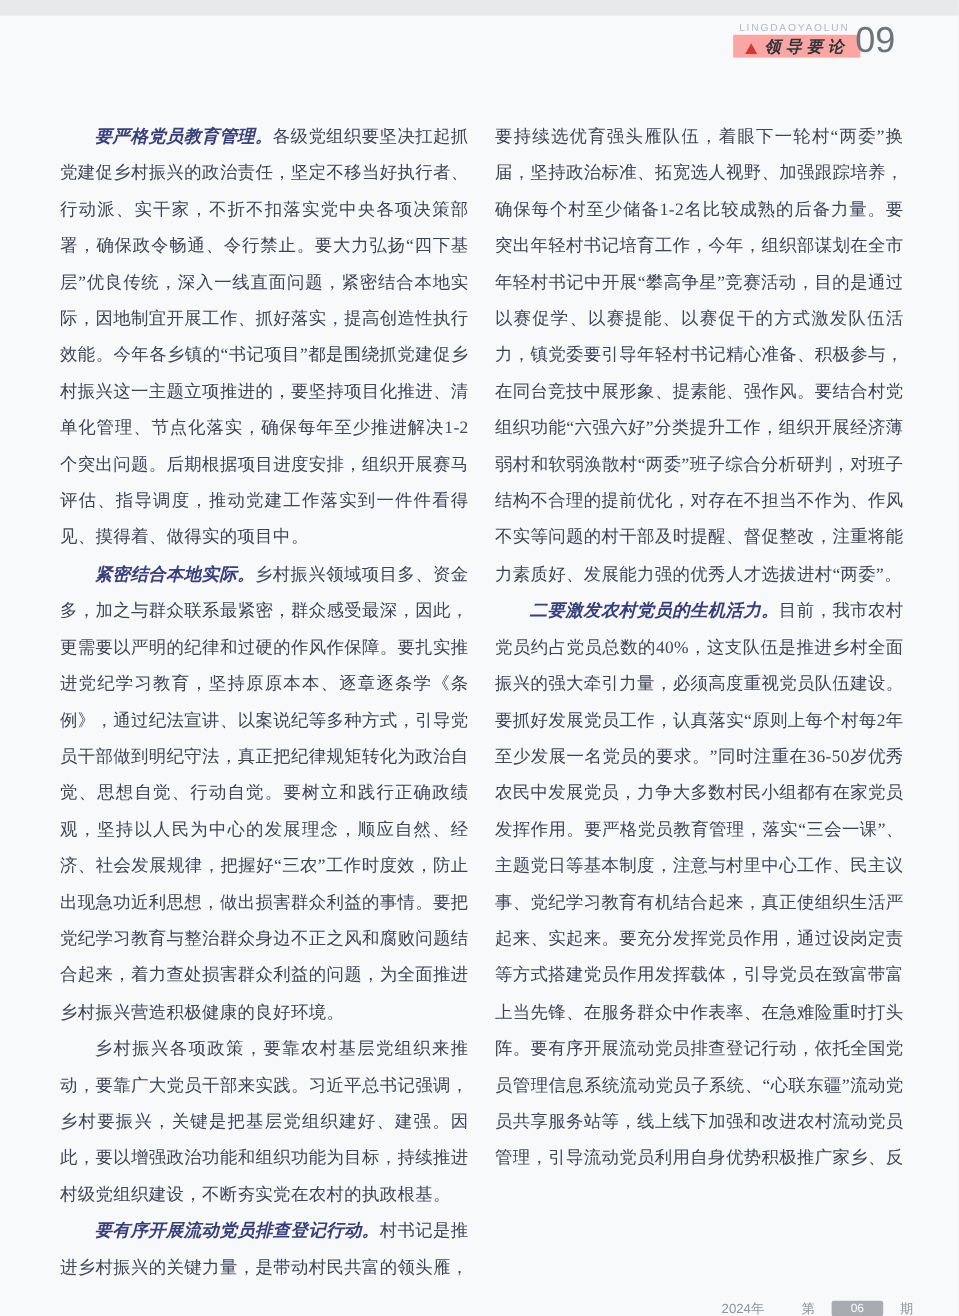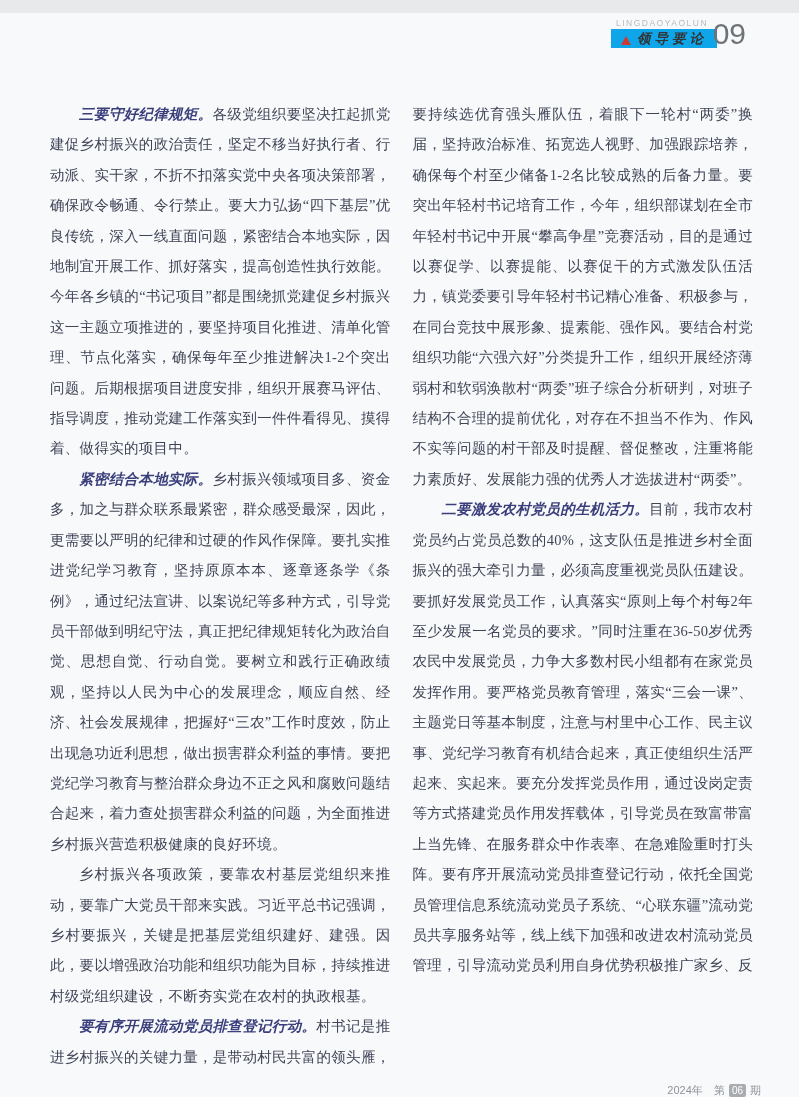--- a/index.html
+++ b/index.html
@@ -26,21 +26,21 @@
     font-size: 8.5px;
     letter-spacing: 1.5px;
     color: #b6babf;
   }
   .journal-logo-box {
     position: absolute;
     top: 16px;
     right: 82px;
     width: 106px;
     height: 19px;
-    background: #0ea5e9;
+    background: #fca5a5;
     display: flex;
     align-items: center;
     justify-content: center;
     gap: 6px;
   }
   .tri-icon {
     width: 0; height: 0;
     border-left: 5px solid transparent;
     border-right: 5px solid transparent;
     border-bottom: 9px solid #ce3a33;
@@ -102,46 +102,46 @@
   
   .footer {
     position: absolute;
     right: 38px;
     bottom: 12px;
     font-family: "Liberation Sans", "DejaVu Sans", sans-serif;
     font-size: 11px;
     color: #8e949a;
     display: flex;
     align-items: center;
-    gap: 4px;
+    gap: 14px;
   }
   .issue-badge {
     display: inline-block;
     background: #a8acb0;
     color: #ffffff;
     font-size: 10px;
     line-height: 13px;
-    padding: 0 3px;
+    padding: 0 16px;
     border-radius: 2px;
   }
 </style>
 </head>
 <body>
 
 <div class="page">
 
   <div class="journal-pinyin">LINGDAOYAOLUN</div>
   <div class="journal-logo-box">
     <span class="tri-icon"></span>
     <span class="journal-name">领导要论</span>
   </div>
   <div class="page-number">09</div>
 
   <div class="article">
-      <p class="para"><span class="lead">三要守好纪律规矩。</span>各级党组织要坚决扛起抓党建促乡村振兴的政治责任，坚定不移当好执行者、行动派、实干家，不折不扣落实党中央各项决策部署，确保政令畅通、令行禁止。要大力弘扬“四下基层”优良传统，深入一线直面问题，紧密结合本地实际，因地制宜开展工作、抓好落实，提高创造性执行效能。今年各乡镇的“书记项目”都是围绕抓党建促乡村振兴这一主题立项推进的，要坚持项目化推进、清单化管理、节点化落实，确保每年至少推进解决1-2个突出问题。后期根据项目进度安排，组织开展赛马评估、指导调度，推动党建工作落实到一件件看得见、摸得着、做得实的项目中。</p>
+      <p class="para"><span class="lead">要严格党员教育管理。</span>各级党组织要坚决扛起抓党建促乡村振兴的政治责任，坚定不移当好执行者、行动派、实干家，不折不扣落实党中央各项决策部署，确保政令畅通、令行禁止。要大力弘扬“四下基层”优良传统，深入一线直面问题，紧密结合本地实际，因地制宜开展工作、抓好落实，提高创造性执行效能。今年各乡镇的“书记项目”都是围绕抓党建促乡村振兴这一主题立项推进的，要坚持项目化推进、清单化管理、节点化落实，确保每年至少推进解决1-2个突出问题。后期根据项目进度安排，组织开展赛马评估、指导调度，推动党建工作落实到一件件看得见、摸得着、做得实的项目中。</p>
       <p class="para"><span class="lead">紧密结合本地实际。</span>乡村振兴领域项目多、资金多，加之与群众联系最紧密，群众感受最深，因此，更需要以严明的纪律和过硬的作风作保障。要扎实推进党纪学习教育，坚持原原本本、逐章逐条学《条例》，通过纪法宣讲、以案说纪等多种方式，引导党员干部做到明纪守法，真正把纪律规矩转化为政治自觉、思想自觉、行动自觉。要树立和践行正确政绩观，坚持以人民为中心的发展理念，顺应自然、经济、社会发展规律，把握好“三农”工作时度效，防止出现急功近利思想，做出损害群众利益的事情。要把党纪学习教育与整治群众身边不正之风和腐败问题结合起来，着力查处损害群众利益的问题，为全面推进乡村振兴营造积极健康的良好环境。</p>
       <p class="para">乡村振兴各项政策，要靠农村基层党组织来推动，要靠广大党员干部来实践。习近平总书记强调，乡村要振兴，关键是把基层党组织建好、建强。因此，要以增强政治功能和组织功能为目标，持续推进村级党组织建设，不断夯实党在农村的执政根基。</p>
       <p class="para"><span class="lead">要有序开展流动党员排查登记行动。</span>村书记是推进乡村振兴的关键力量，是带动村民共富的领头雁，要持续选优育强头雁队伍，着眼下一轮村“两委”换届，坚持政治标准、拓宽选人视野、加强跟踪培养，确保每个村至少储备1-2名比较成熟的后备力量。要突出年轻村书记培育工作，今年，组织部谋划在全市年轻村书记中开展“攀高争星”竞赛活动，目的是通过以赛促学、以赛提能、以赛促干的方式激发队伍活力，镇党委要引导年轻村书记精心准备、积极参与，在同台竞技中展形象、提素能、强作风。要结合村党组织功能“六强六好”分类提升工作，组织开展经济薄弱村和软弱涣散村“两委”班子综合分析研判，对班子结构不合理的提前优化，对存在不担当不作为、作风不实等问题的村干部及时提醒、督促整改，注重将能力素质好、发展能力强的优秀人才选拔进村“两委”。</p>
       <p class="para"><span class="lead">二要激发农村党员的生机活力。</span>目前，我市农村党员约占党员总数的40%，这支队伍是推进乡村全面振兴的强大牵引力量，必须高度重视党员队伍建设。要抓好发展党员工作，认真落实“原则上每个村每2年至少发展一名党员的要求。”同时注重在36-50岁优秀农民中发展党员，力争大多数村民小组都有在家党员发挥作用。要严格党员教育管理，落实“三会一课”、主题党日等基本制度，注意与村里中心工作、民主议事、党纪学习教育有机结合起来，真正使组织生活严起来、实起来。要充分发挥党员作用，通过设岗定责等方式搭建党员作用发挥载体，引导党员在致富带富上当先锋、在服务群众中作表率、在急难险重时打头阵。要有序开展流动党员排查登记行动，依托全国党员管理信息系统流动党员子系统、“心联东疆”流动党员共享服务站等，线上线下加强和改进农村流动党员管理，引导流动党员利用自身优势积极推广家乡、反</p>
     </div>
 
   <div class="footer">
     <span>2024年</span>
     <span>&nbsp;</span>
     <span>第</span>

